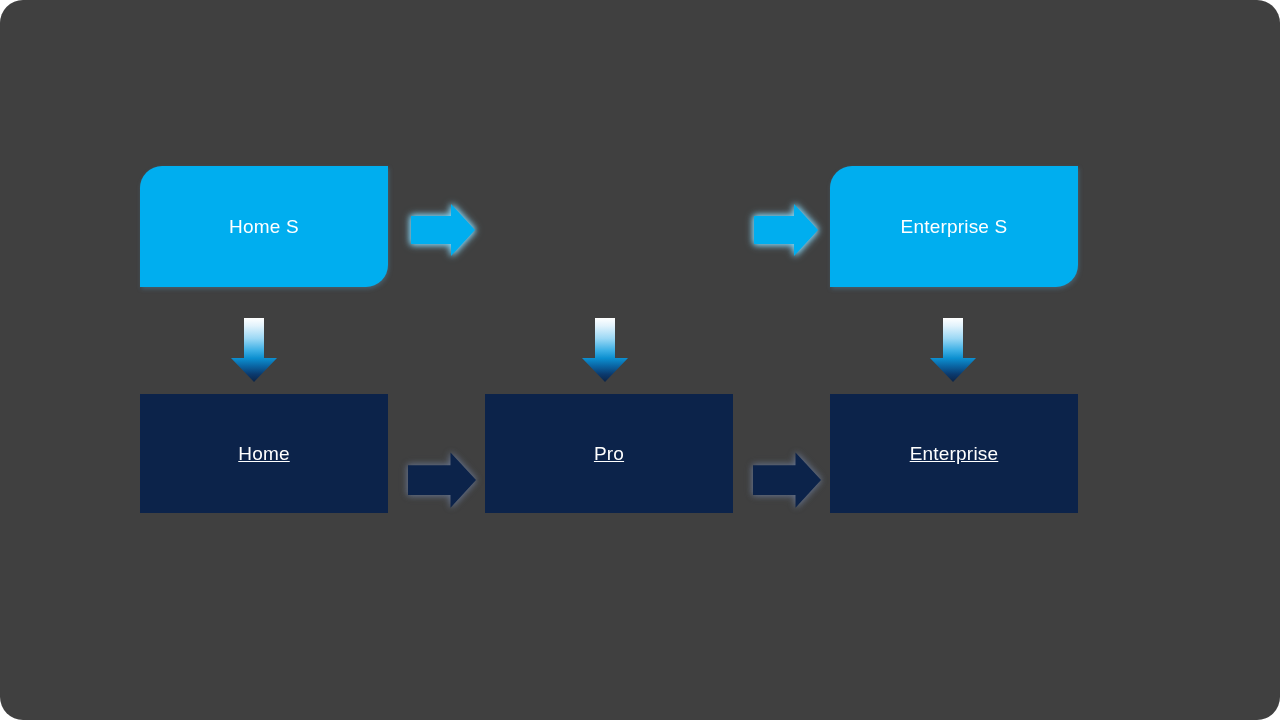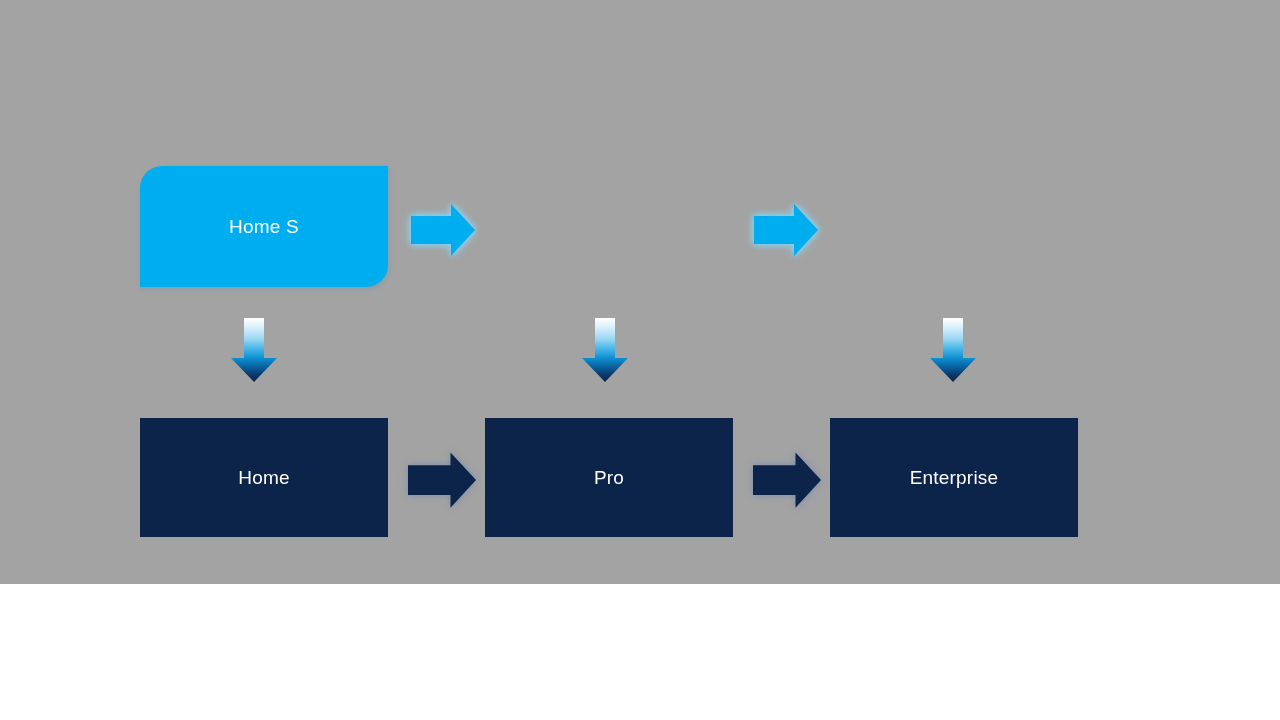--- a/index.html
+++ b/index.html
@@ -4,45 +4,47 @@
 <style>
   html, body {
     margin: 0;
     padding: 0;
     background: #ffffff;
     font-family: "Liberation Sans", "DejaVu Sans", sans-serif;
   }
   .canvas {
     position: relative;
     width: 1280px;
-    height: 584px;
-    background: #a3a3a3;
+    height: 720px;
+    background: #404040;
     overflow: hidden;
+    border-radius: 23px;
   }
   .node {
     position: absolute;
     width: 248px;
     display: flex;
     align-items: center;
     justify-content: center;
     color: #ffffff;
     font-size: 19px;
     letter-spacing: 0.2px;
   }
   .node-top {
     top: 166px;
     height: 121px;
     background: #00AEEF;
     border-radius: 22px 0 22px 0;
     box-shadow: 1px 2px 4px rgba(90, 150, 185, 0.35);
   }
   .node-bottom {
-    top: 418px;
+    top: 394px;
     height: 119px;
     background: #0C234A;
+    text-decoration: underline;
   }
   .col-1 { left: 140px; }
   .col-2 { left: 485px; }
   .col-3 { left: 830px; }
 
   .h-arrow { position: absolute; overflow: visible; }
   .h-arrow-top {
     top: 203px;
     filter: drop-shadow(0 0 3px rgba(120, 212, 248, 0.95))
             drop-shadow(0 0 3px rgba(150, 222, 250, 0.75));
@@ -59,20 +61,23 @@
   }
   .node-label { pointer-events: none; }
 </style>
 </head>
 <body>
 
 <div class="canvas">
 
   <div class="node node-top col-1">
     <span class="node-label">Home S</span>
+  </div>
+  <div class="node node-top col-3">
+    <span class="node-label">Enterprise S</span>
   </div>
 
   <div class="node node-bottom col-1">
     <span class="node-label">Home</span>
   </div>
   <div class="node node-bottom col-2">
     <span class="node-label">Pro</span>
   </div>
   <div class="node node-bottom col-3">
     <span class="node-label">Enterprise</span>

